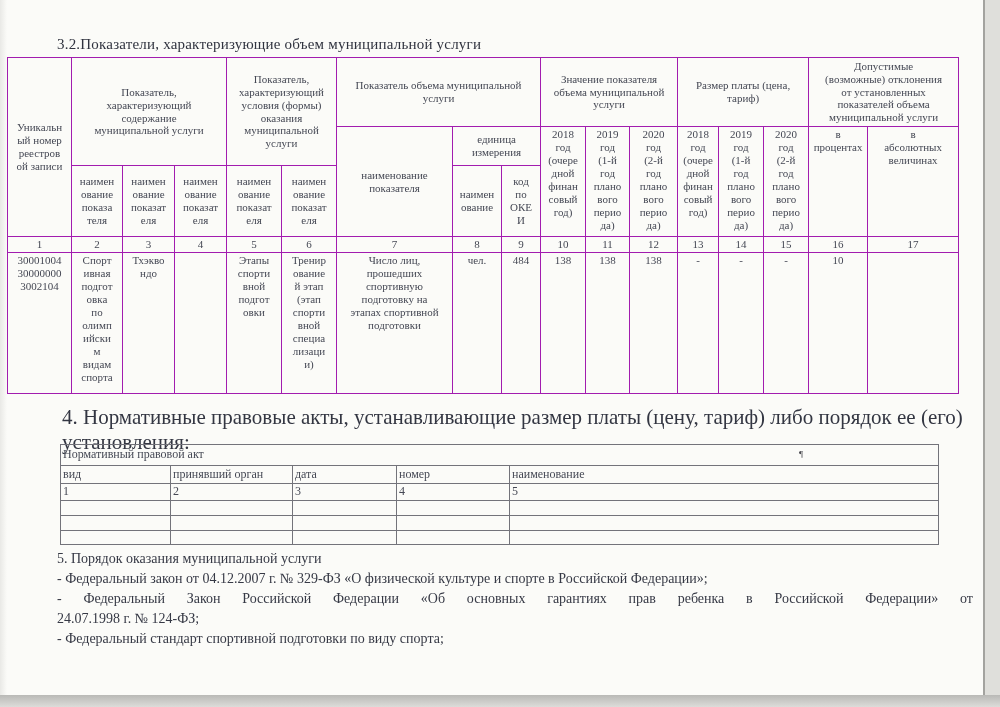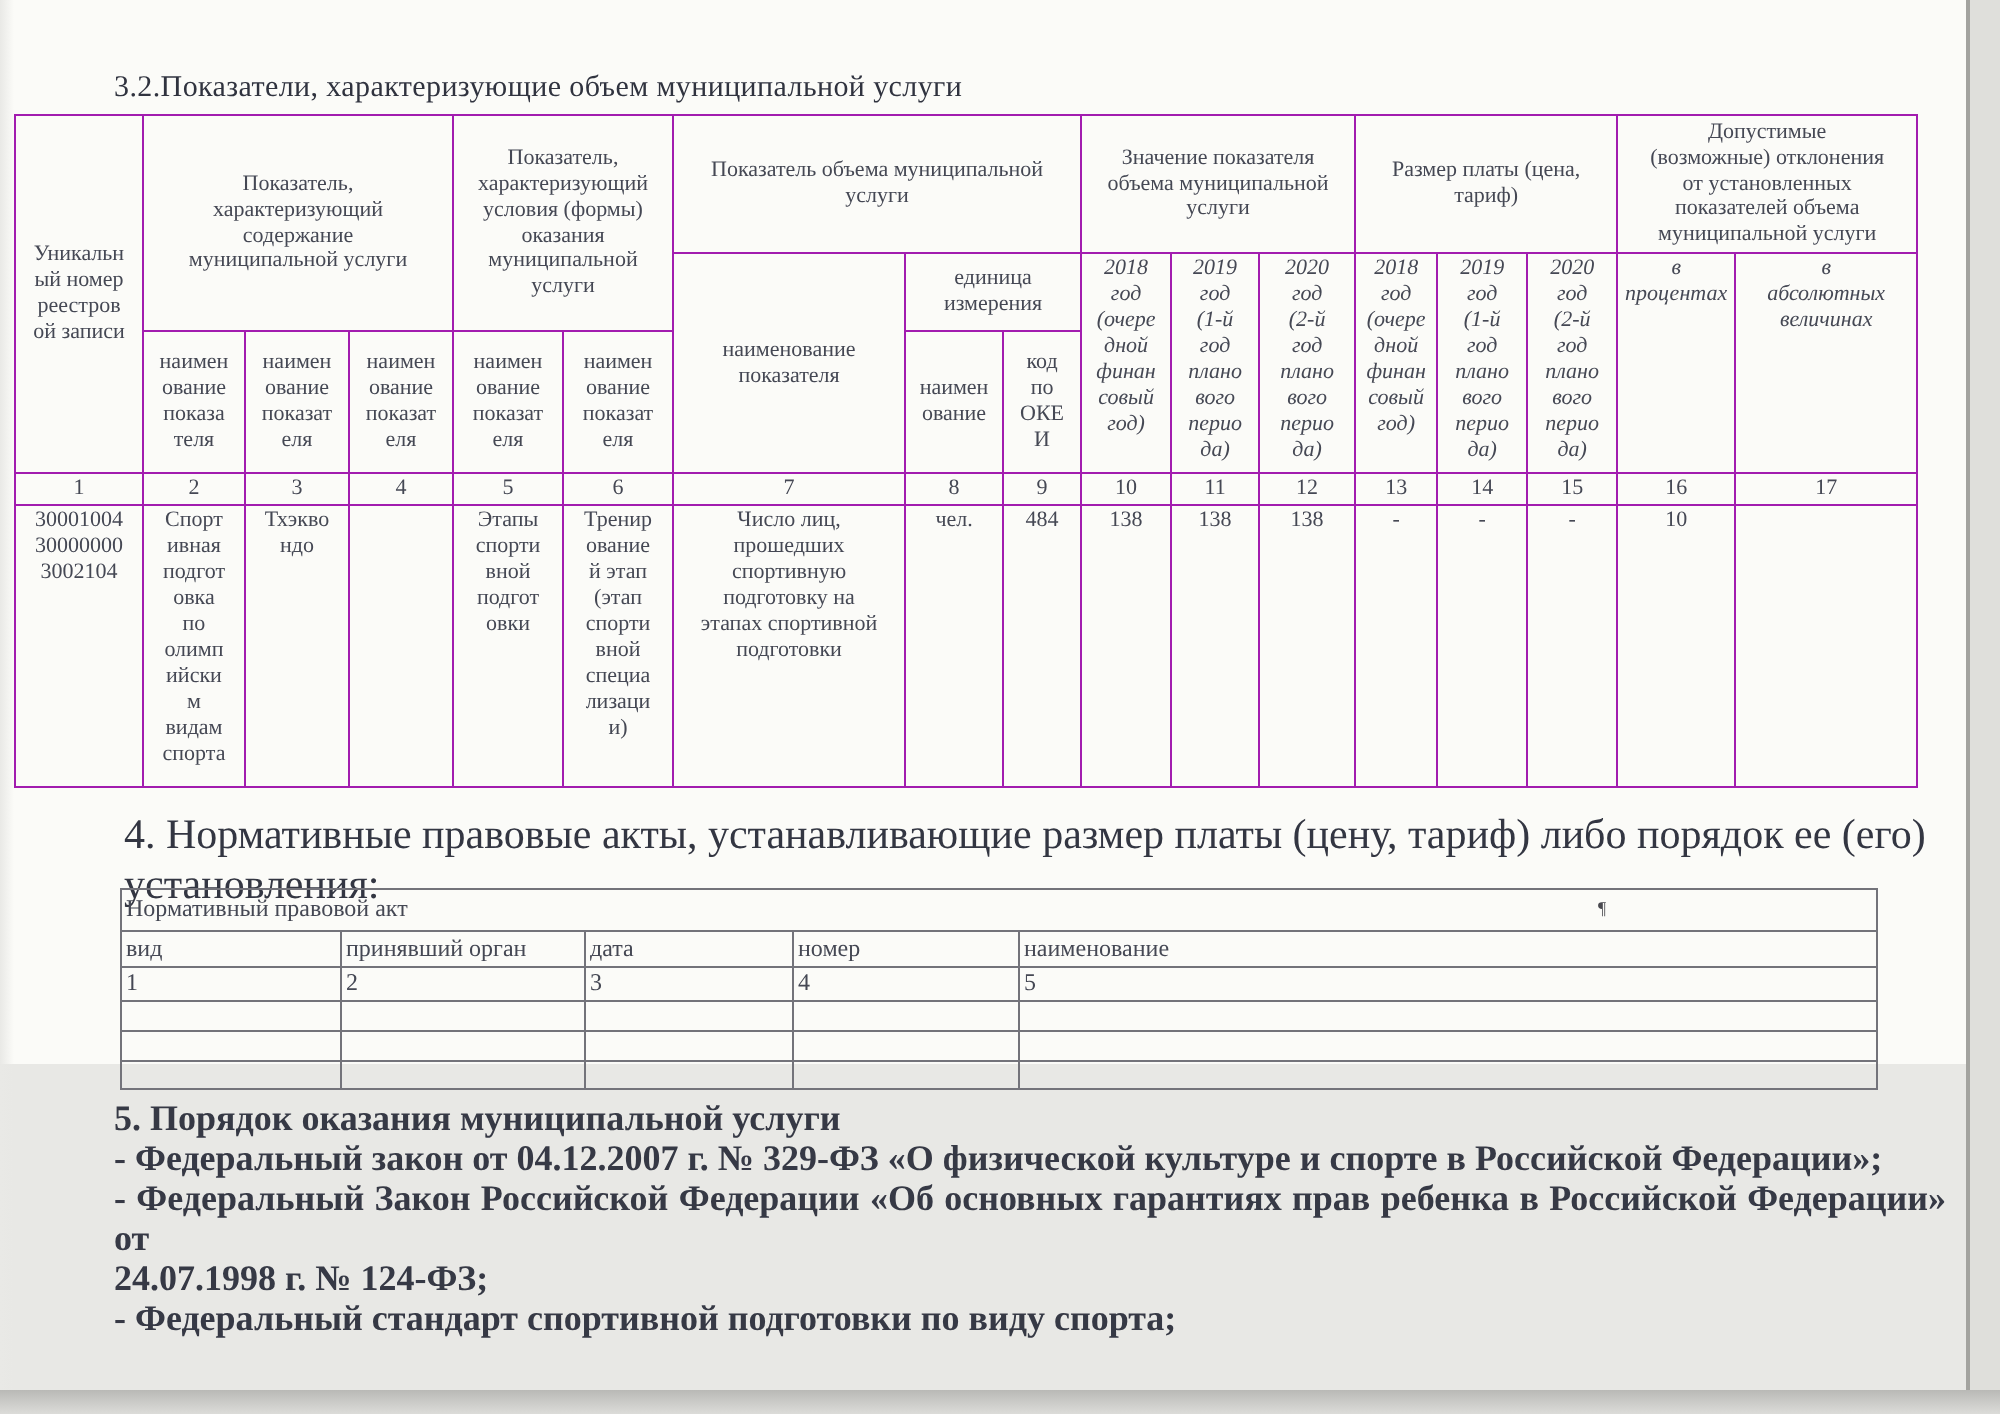--- a/index.html
+++ b/index.html
@@ -1,37 +1,37 @@
 <!DOCTYPE html>
 <html><head>
 <meta charset="utf-8">
 <style>
   html,body{margin:0;padding:0;}
   body{width:1000px;height:707px;overflow:hidden;background:#e8e8e5;
        font-family:"Liberation Serif","DejaVu Serif",serif;}
-  .page{position:absolute;left:0;top:0;width:1000px;height:532px;background:#fbfbf8;}
+  .page{position:absolute;left:0;top:0;width:1000px;height:707px;background:#fbfbf8;}
   
   .edge-right{position:absolute;top:0;left:983px;width:17px;height:707px;
       background:#dfdfdb;border-left:2px solid #a3a39f;}
   .edge-bottom{position:absolute;left:0;top:695px;width:1000px;height:12px;
       background:linear-gradient(#b9b9b6,#dcdcd9);}
   .edge-left{position:absolute;left:0;top:0;width:7px;height:707px;
       background:linear-gradient(90deg,#e9e9e6,rgba(251,251,248,0));}
   
   .s32{position:absolute;left:57px;top:36px;font-size:15px;color:#30333f;letter-spacing:.2px;}
   .s4{position:absolute;left:62px;top:405px;width:915px;font-size:21px;color:#33364200;color:#333642;}
-  .block5{position:absolute;left:57px;top:549px;width:916px;font-size:18px;color:#363945;font-weight:bold;}
+  .block5{position:absolute;left:57px;top:549px;width:916px;font-size:14px;color:#363945;}
   .tline{white-space:pre-wrap;line-height:20px;}
   .just{text-align:justify;text-align-last:justify;}
   
   table{border-collapse:collapse;table-layout:fixed;}
   .t1{position:absolute;left:7px;top:57px;width:951px;font-size:11px;color:#454854;}
   .t1 td{border:1px solid #a21caf;text-align:center;vertical-align:middle;
          padding:1px 2px;line-height:1.18;white-space:pre-line;overflow:hidden;}
-  .t1 .top{vertical-align:top;font-style:italic;}
+  .t1 .top{vertical-align:top;}
   .r1{height:69px;} .r2{height:39px;} .r3{height:71px;}
   .r4{height:16px;} .r4 td{line-height:1;}
   .r5{height:141px;} .r5 td{vertical-align:top;}
   
   .t2{position:absolute;left:60px;top:444px;width:878px;font-size:12px;color:#454854;}
   .t2 td{border:1px solid #73737a;text-align:left;vertical-align:middle;
          padding:0 2px;line-height:1.1;overflow:hidden;}
   .t2r1{height:21px;} .t2r2{height:18px;padding-left:41px;} .t2r3{height:17px;}
   .t2e1{height:15px;} .t2e2{height:15px;} .t2e3{height:14px;}
   .npa-title{position:relative;}

